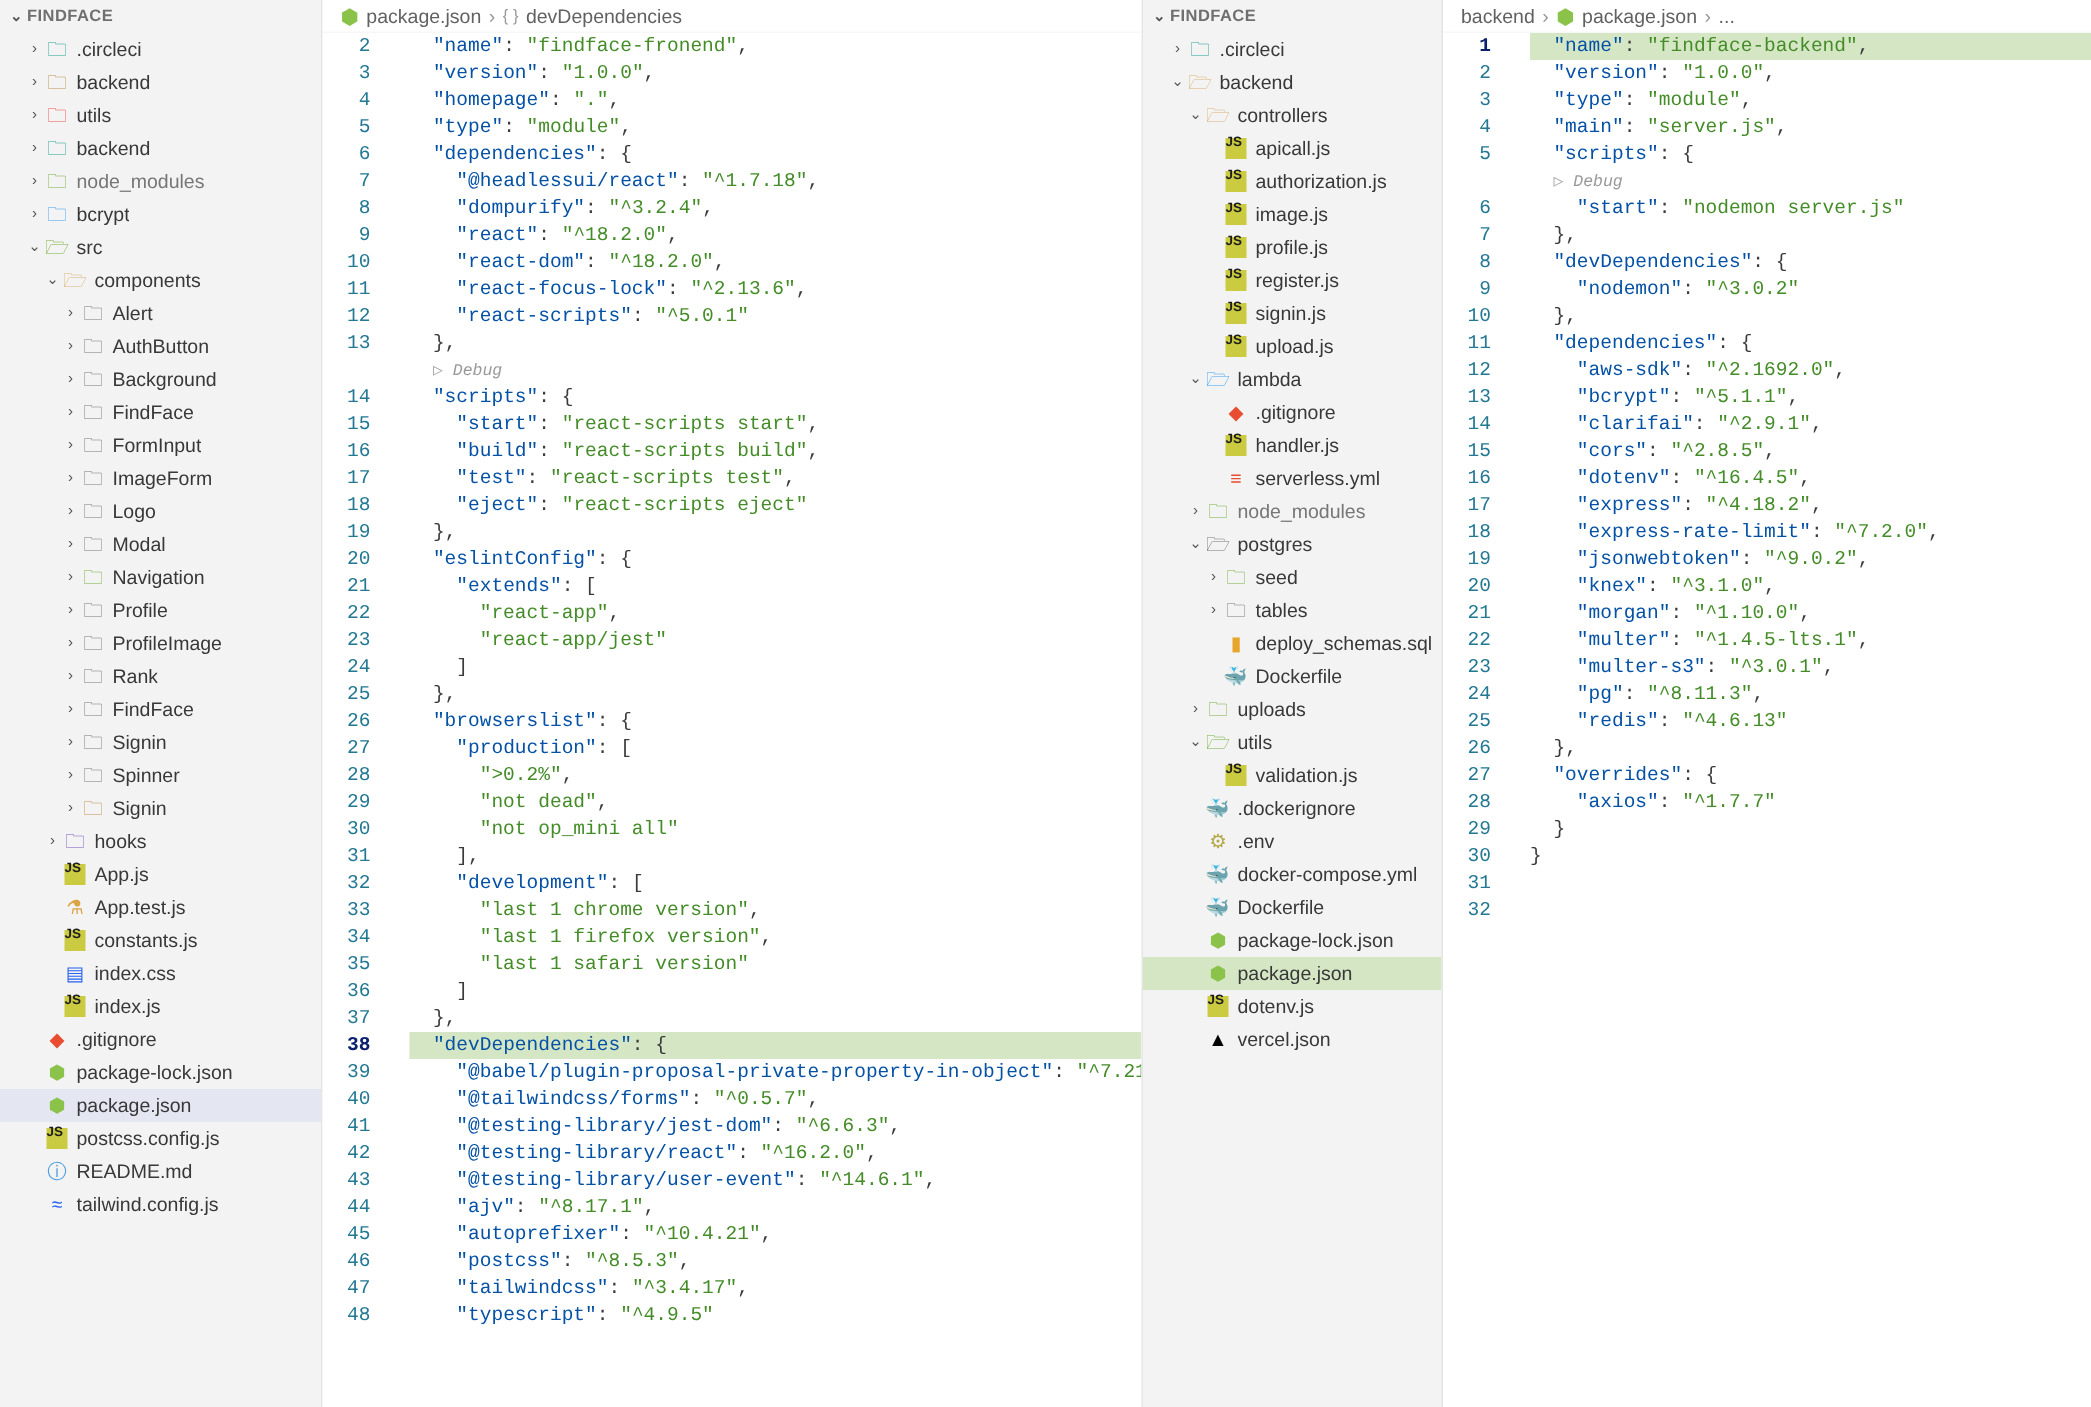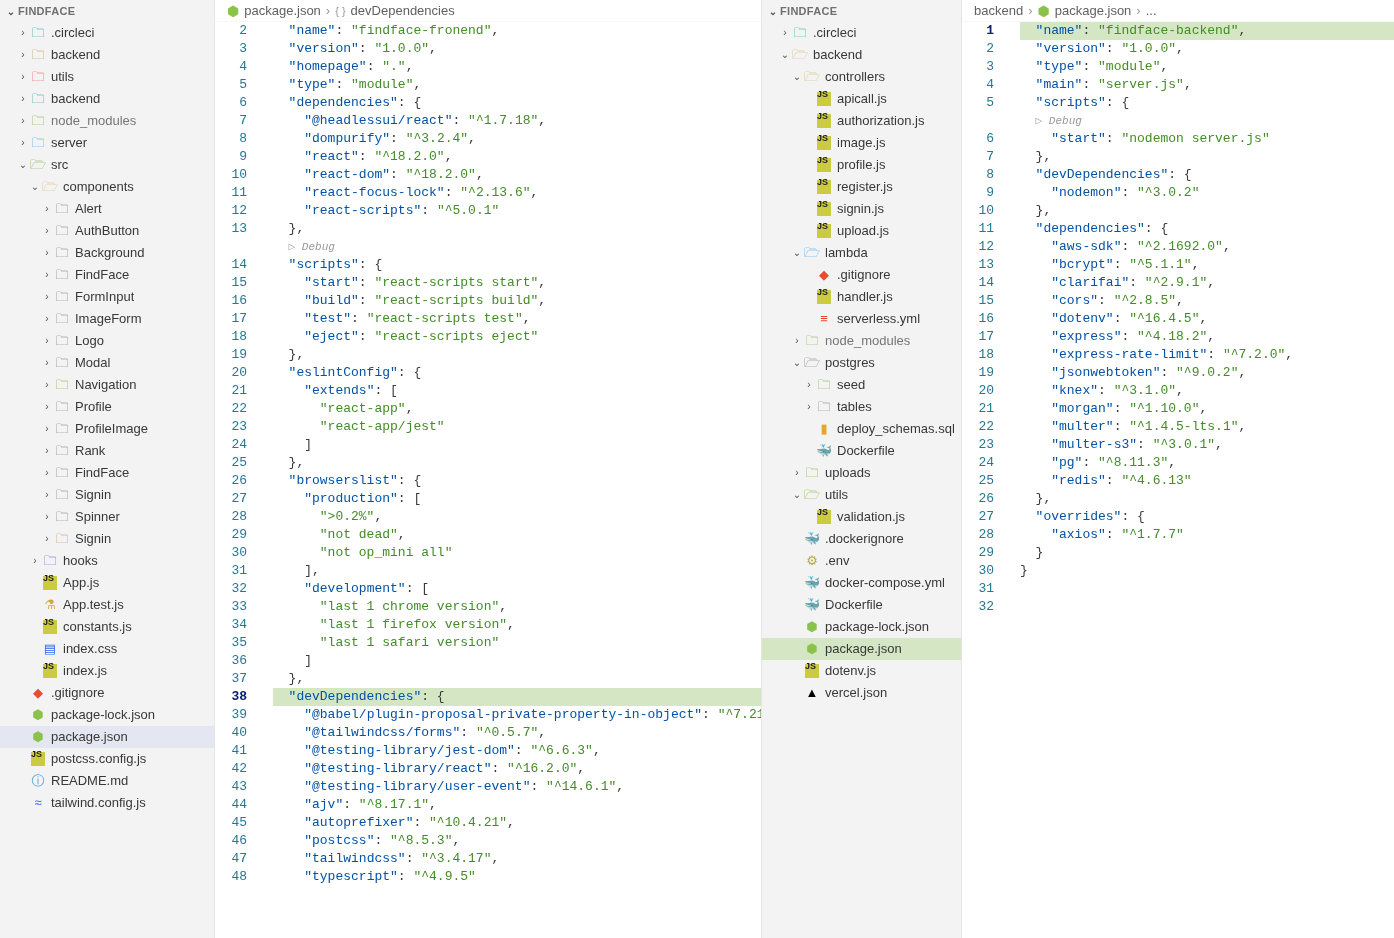--- a/index.html
+++ b/index.html
@@ -160,21 +160,21 @@
         <span class="tree-label ">backend</span>
       </div>
       <div class="tree-item" style="padding-left: 16px;">
         <span class="chev">›</span>
         <span class="tree-icon folder-green">🗀</span>
         <span class="tree-label tree-dim">node_modules</span>
       </div>
       <div class="tree-item" style="padding-left: 16px;">
         <span class="chev">›</span>
         <span class="tree-icon folder-blue">🗀</span>
-        <span class="tree-label ">server</span>
+        <span class="tree-label ">bcrypt</span>
       </div>
       <div class="tree-item" style="padding-left: 16px;">
         <span class="chev">⌄</span>
         <span class="tree-icon folder-green">🗁</span>
         <span class="tree-label ">src</span>
       </div>
       <div class="tree-item" style="padding-left: 28px;">
         <span class="chev">⌄</span>
         <span class="tree-icon folder-open">🗁</span>
         <span class="tree-label ">components</span>

